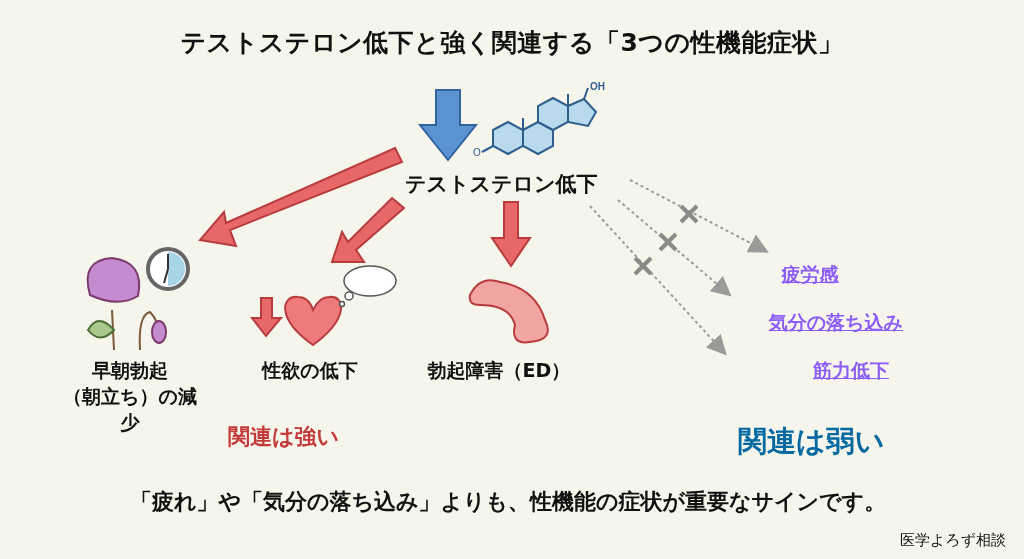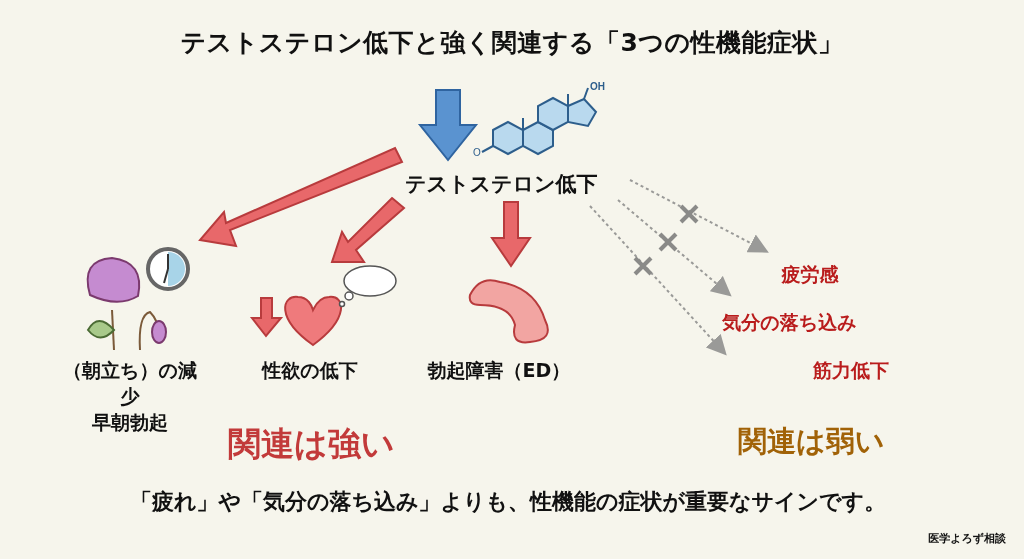--- a/index.html
+++ b/index.html
@@ -2,25 +2,25 @@
 <html><head>
 <meta charset="utf-8">
 <style>
   html, body { margin:0; padding:0; }
   body { width:1024px; height:559px; background:#f6f5ec; position:relative; overflow:hidden;
          font-family: "DejaVu Sans", "Liberation Sans", sans-serif; color:#111; }
   .abs { position:absolute; }
   .title { left:0; width:1024px; top:26px; text-align:center; font-size:25px; font-weight:bold; letter-spacing:0.5px; }
   .center-label { left:405px; top:170px; font-size:21px; font-weight:bold; }
   .lbl { font-size:19px; font-weight:bold; text-align:center; }
-  .gray { color:#b91c1c; }
-  .strong { left:228px; top:422px; font-size:33px; font-weight:bold; color:#c23a3a; }
-  .weak { left:738px; top:422px; font-size:29px; font-weight:bold; color:#a16207; }
+  .gray { color:#8b5cf6;text-decoration:underline; }
+  .strong { left:228px; top:422px; font-size:22px; font-weight:bold; color:#c23a3a; }
+  .weak { left:738px; top:422px; font-size:29px; font-weight:bold; color:#0369a1; }
   .footer { left:0; width:1016px; top:487px; text-align:center; font-size:22px; font-weight:bold; }
-  .credit { right:18px; top:531px; font-size:11px; font-weight:bold; }
+  .credit { right:18px; top:531px; font-size:15px; font-weight:normal; }
   svg.canvas { position:absolute; left:0; top:0; }
 </style>
 </head>
 <body>
 
 <svg class="canvas" width="1024" height="559">
   <defs>
     <marker id="gtri" markerWidth="10" markerHeight="10" refX="5" refY="5" orient="auto">
       <path d="M0,0 L10,5 L0,10 z" fill="#9a9a98"></path>
     </marker>
@@ -91,27 +91,27 @@
 
   <g>
     <path d="M470,295 Q480,275 500,282 Q535,288 545,320 Q555,340 530,342 Q510,345 515,325 Q510,305 480,305 Q468,305 470,295 z" fill="#f2a5a2" stroke="#b83b3d" stroke-width="2"></path>
   </g>
 </svg>
 
 <div class="abs title">テストステロン低下と強く関連する「3つの性機能症状」</div>
 <div class="abs center-label">テストステロン低下</div>
 
 <div class="abs lbl" style="left:55px; top:358px; width:150px;">
+  <div>早朝勃起</div>
   <div>（朝立ち）の減少</div>
-  <div>早朝勃起</div>
 </div>
 <div class="abs lbl" style="left:245px; top:358px; width:130px;">性欲の低下</div>
 <div class="abs lbl" style="left:414px; top:358px; width:170px;">勃起障害（ED）</div>
 
 <div class="abs lbl gray" style="left:760px; top:262px; width:100px;">疲労感</div>
-<div class="abs lbl gray" style="left:702px; top:310px; width:175px;">気分の落ち込み</div>
+<div class="abs lbl gray" style="left:728px; top:310px; width:175px;text-align:right;">気分の落ち込み</div>
 <div class="abs lbl gray" style="left:796px; top:358px; width:110px;">筋力低下</div>
 
 <div class="abs strong">関連は強い</div>
 <div class="abs weak">関連は弱い</div>
 
 <div class="abs footer">「疲れ」や「気分の落ち込み」よりも、性機能の症状が重要なサインです。</div>
 <div class="abs credit">医学よろず相談</div>
 
 </body></html>

